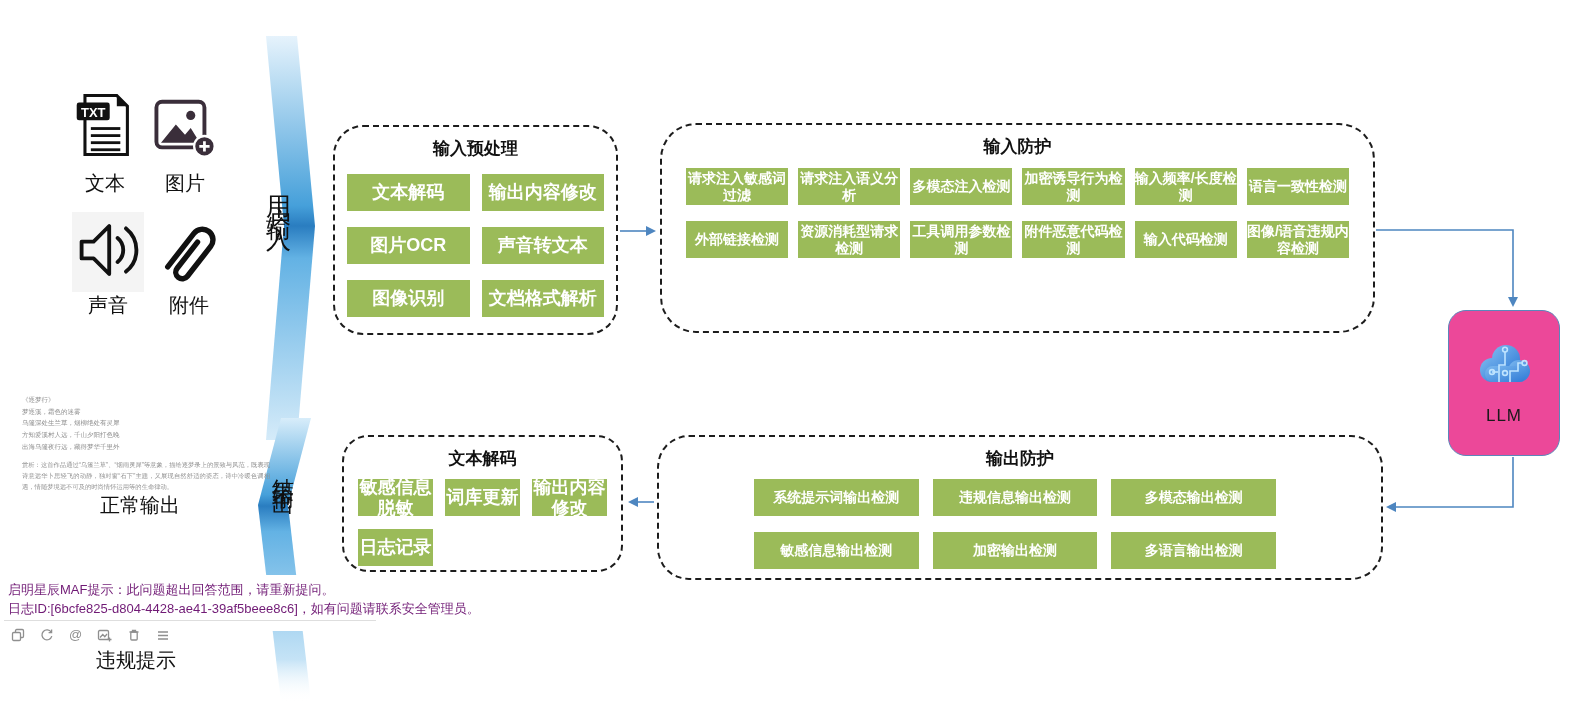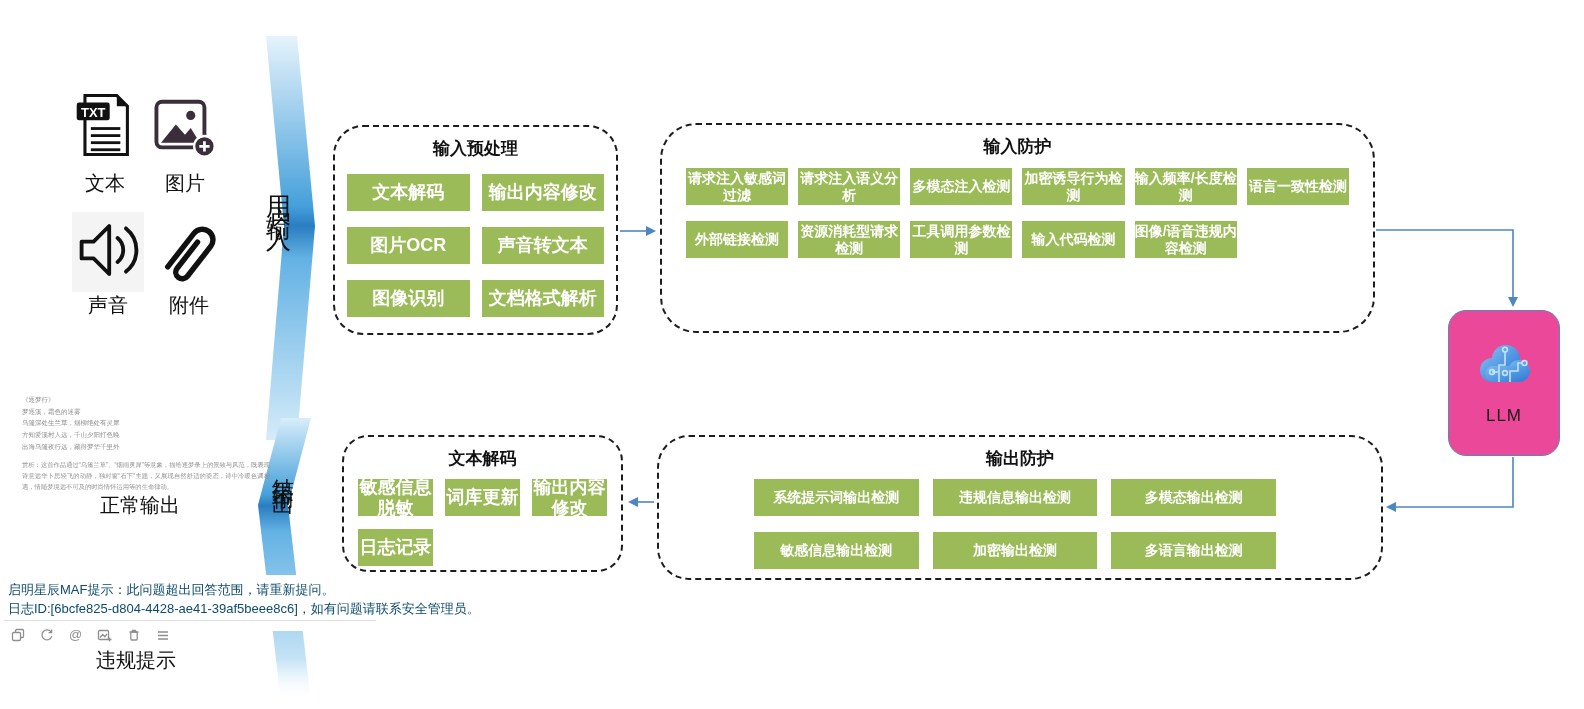--- a/index.html
+++ b/index.html
@@ -32,21 +32,21 @@
 
   
   .poem { position:absolute; left:22px; top:394px; width:248px; z-index:2; color:#8f8f8f; filter:blur(0.35px); }
   .poem .t { font-size:6.5px; line-height:1.8; }
   .poem .a { font-size:6.3px; line-height:1.75; margin-top:7px; text-align:justify; color:#909090; }
   .normal-label { position:absolute; left:100px; top:492px; font-size:20px; color:#111; z-index:2; }
 
   
   .prompt-box { position:absolute; left:0; top:575px; width:382px; height:56px; background:#ffffff; z-index:3;
                 padding:6px 0 0 8px; }
-  .prompt-line { font-size:13px; color:#0c4a6e; line-height:1.45; white-space:nowrap; }
+  .prompt-line { font-size:13px; color:#701a75; line-height:1.45; white-space:nowrap; }
   .prompt-divider { position:absolute; left:4px; top:620px; width:372px; border-top:1px solid #dedede; z-index:3; }
   .toolbar { position:absolute; left:10px; top:627px; display:flex; gap:14px; z-index:3; }
   .tool-icon { width:15px; height:15px; display:inline-flex; align-items:center; justify-content:center;
                color:#8f8f8f; cursor:pointer; }
   .violation-label { position:absolute; left:96px; top:647px; font-size:20px; color:#111; z-index:3; }
 
   .page-title { position:absolute; left:600px; top:66px; width:500px; text-align:center; font-size:25px;
                 font-weight:bold; color:#0072c6; letter-spacing:5px; z-index:2; }
 </style>
 </head>
@@ -166,20 +166,21 @@
     <div class="ggrid" style="margin:10px 24px 0;grid-template-columns:repeat(6,1fr);column-gap:10px;row-gap:16px;">
       <div class="gbtn f14">请求注入敏感词过滤</div>
       <div class="gbtn f14">请求注入语义分析</div>
       <div class="gbtn f14">多模态注入检测</div>
       <div class="gbtn f14">加密诱导行为检测</div>
       <div class="gbtn f14">输入频率/长度检测</div>
       <div class="gbtn f14">语言一致性检测</div>
       <div class="gbtn f14">外部链接检测</div>
       <div class="gbtn f14">资源消耗型请求检测</div>
       <div class="gbtn f14">工具调用参数检测</div>
+      <div class="gbtn f14">附件恶意代码检测</div>
       <div class="gbtn f14">输入代码检测</div>
       <div class="gbtn f14">图像/语音违规内容检测</div>
     </div>
   </div>
 
   <div class="gbox" style="left:342px;top:435px;width:281px;height:137px;border-radius:26px;">
     <div class="gbox-title">文本解码</div>
     <div class="ggrid" style="margin:9px 14px 0;grid-template-columns:1fr 1fr 1fr;column-gap:12px;row-gap:13px;">
       <div class="gbtn f15">敏感信息脱敏</div>
       <div class="gbtn f15">词库更新</div>

